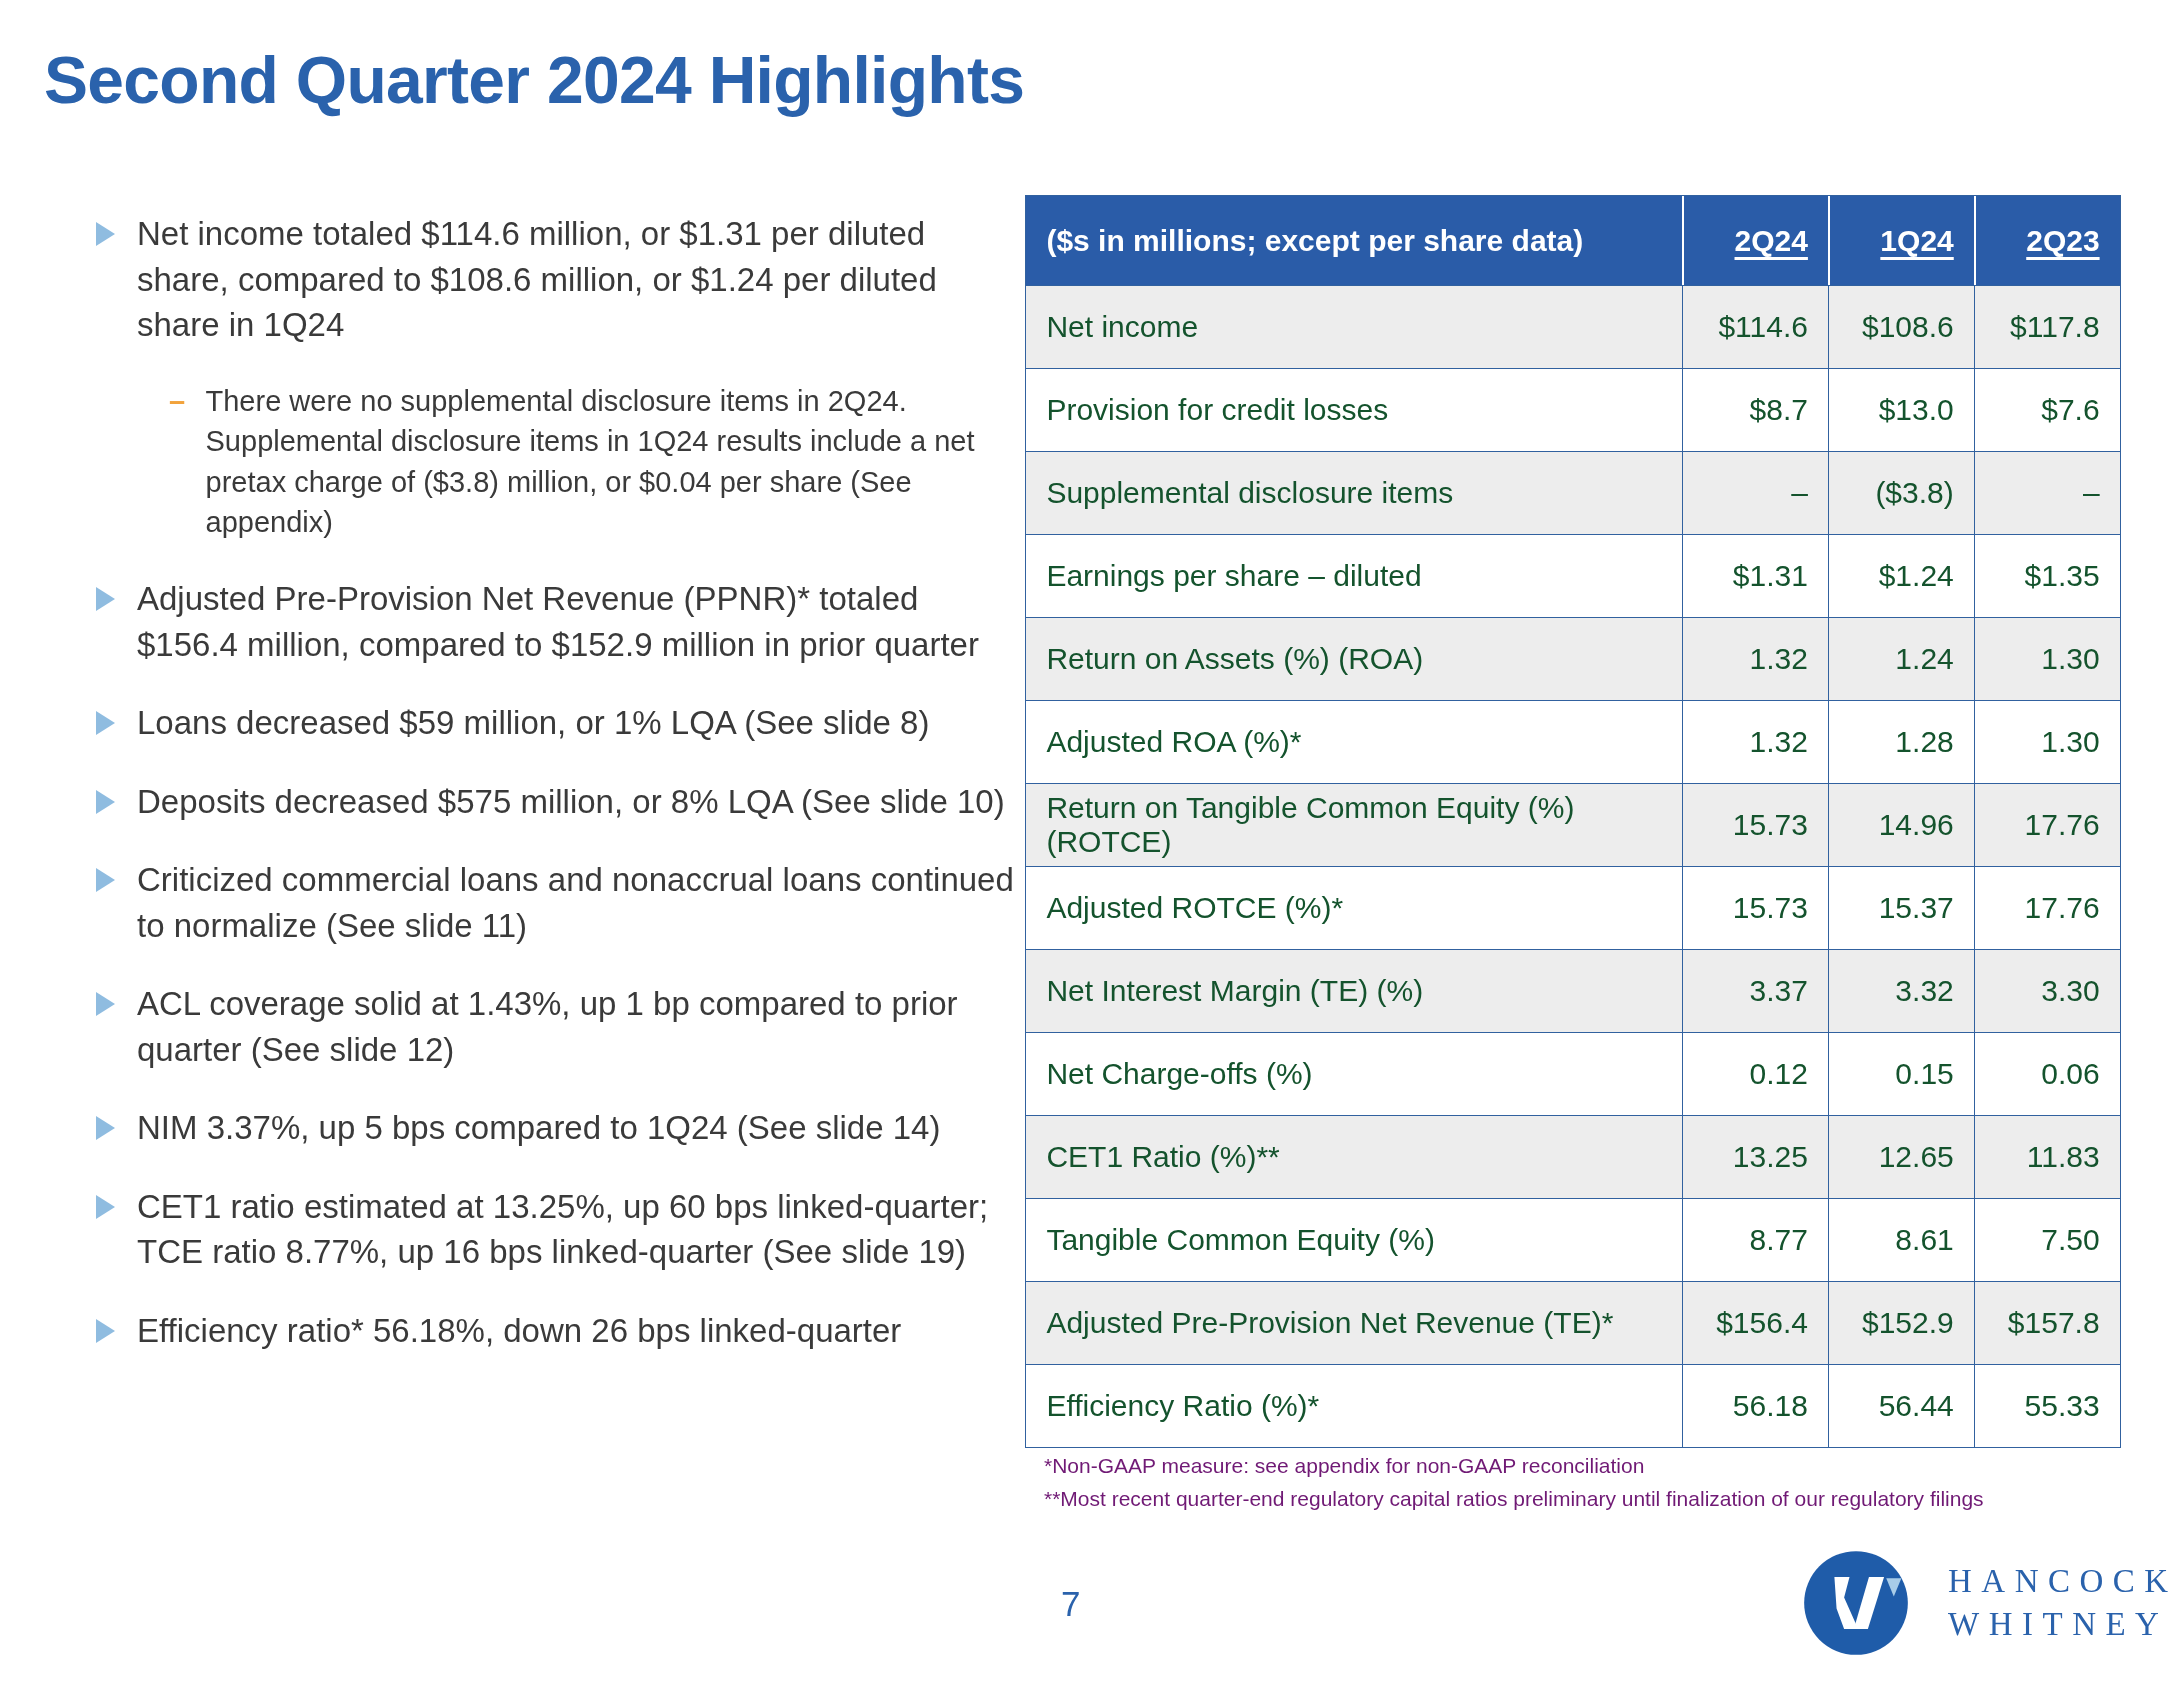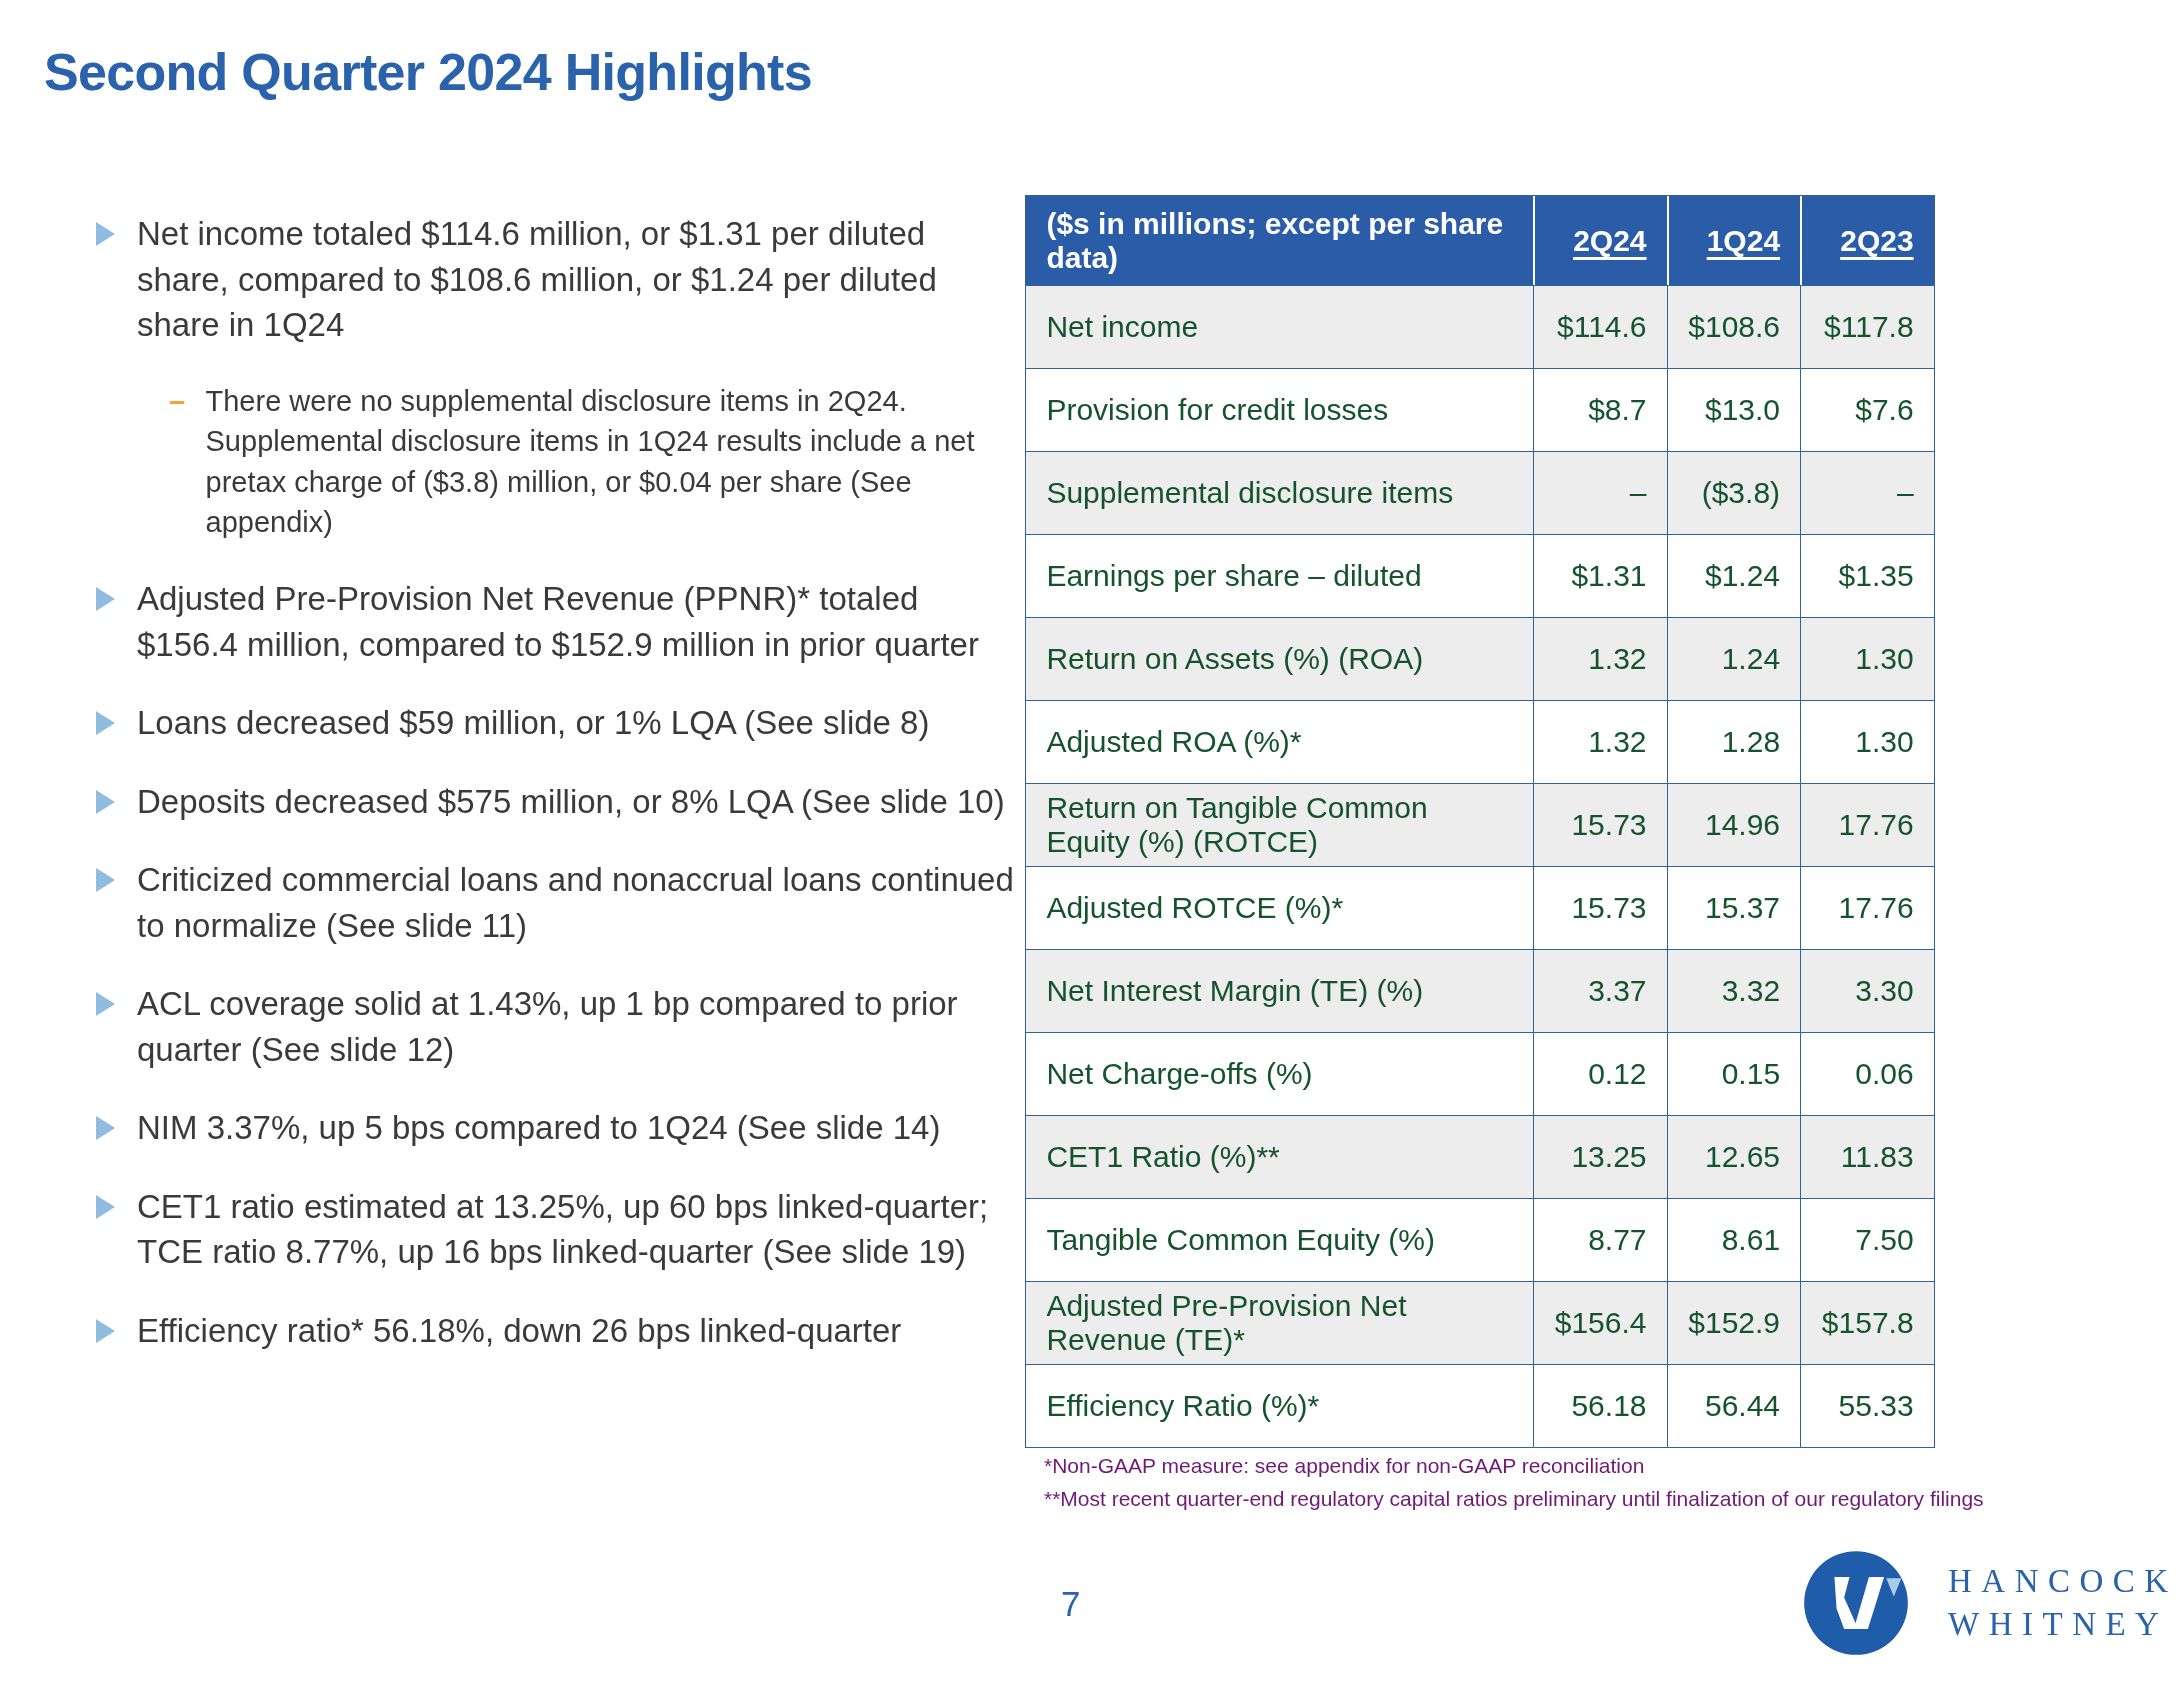--- a/index.html
+++ b/index.html
@@ -8,21 +8,21 @@
     width:2183px; height:1685px;
     background:#ffffff;
     font-family:"Liberation Sans", sans-serif;
     color:#3a3a3a;
     overflow:hidden;
   }
 
   
   .title {
     position:absolute; left:44px; top:42px;
-    font-size:52px; font-weight:600; letter-spacing:-0.7px;
+    font-size:66px; font-weight:600; letter-spacing:-0.7px;
     color:#2a62ac;
   }
 
   
   .bullets { position:absolute; left:96px; top:211px; width:929px; }
   .bullet { display:flex; align-items:flex-start; margin-bottom:33px; }
   .bullet .text { font-size:33px; line-height:1.38; color:#3a3a3a; }
   .tri {
     flex:0 0 auto; width:0; height:0; margin:11px 22px 0 0;
     border-left:19.6px solid #8fbce0;
@@ -30,21 +30,21 @@
     border-bottom:12.4px solid transparent;
   }
   .bullet.sub { margin-left:73px; margin-bottom:33px; }
   .bullet.sub .text { font-size:29px; line-height:1.40; }
   .dash {
     flex:0 0 auto; margin:0 20.4px 0 0;
     color:#f2a33c; font-size:29px; line-height:1.4; font-weight:bold;
   }
 
   
-  .table-wrap { position:absolute; left:1025px; top:195px; width:910px; }
+  .table-wrap { position:absolute; left:1025px; top:195px; width:1096px; }
   table.fin { width:100%; border-collapse:separate; border-spacing:0; border:1.5px solid #31619f; }
   table.fin th, table.fin td { font-size:30px; vertical-align:middle; }
   thead th {
     background:#2a5ca8; color:#ffffff; font-weight:bold;
     height:89px; padding:0 20.4px;
   }
   thead th.lbl { text-align:left; }
   thead th.num { text-align:right; }
   thead th.num span { text-decoration:underline; text-underline-offset:5.8px; }
   thead th + th { border-left:2.2px solid #ffffff; }

